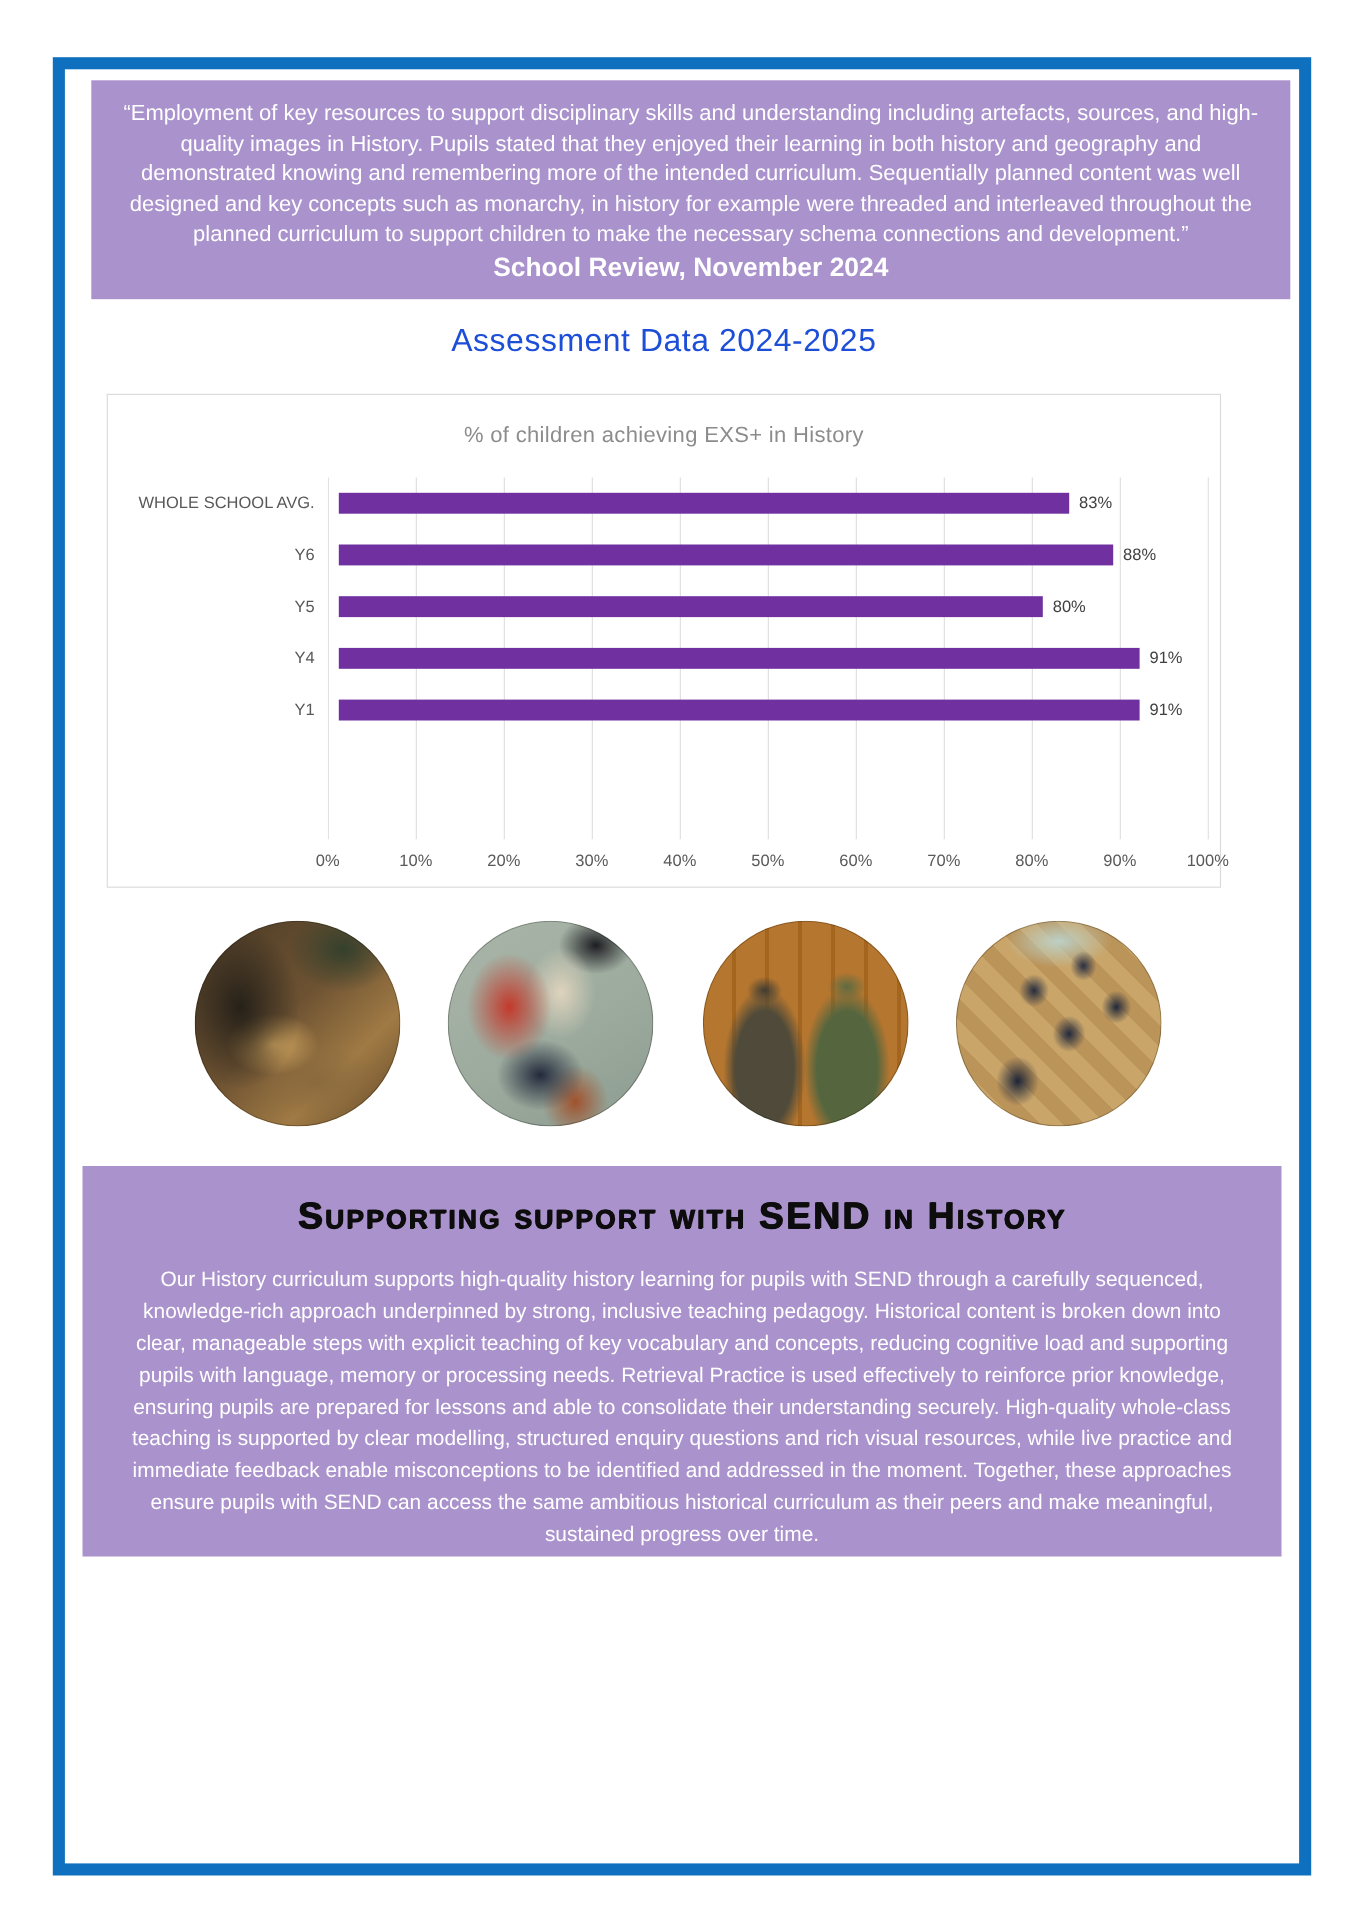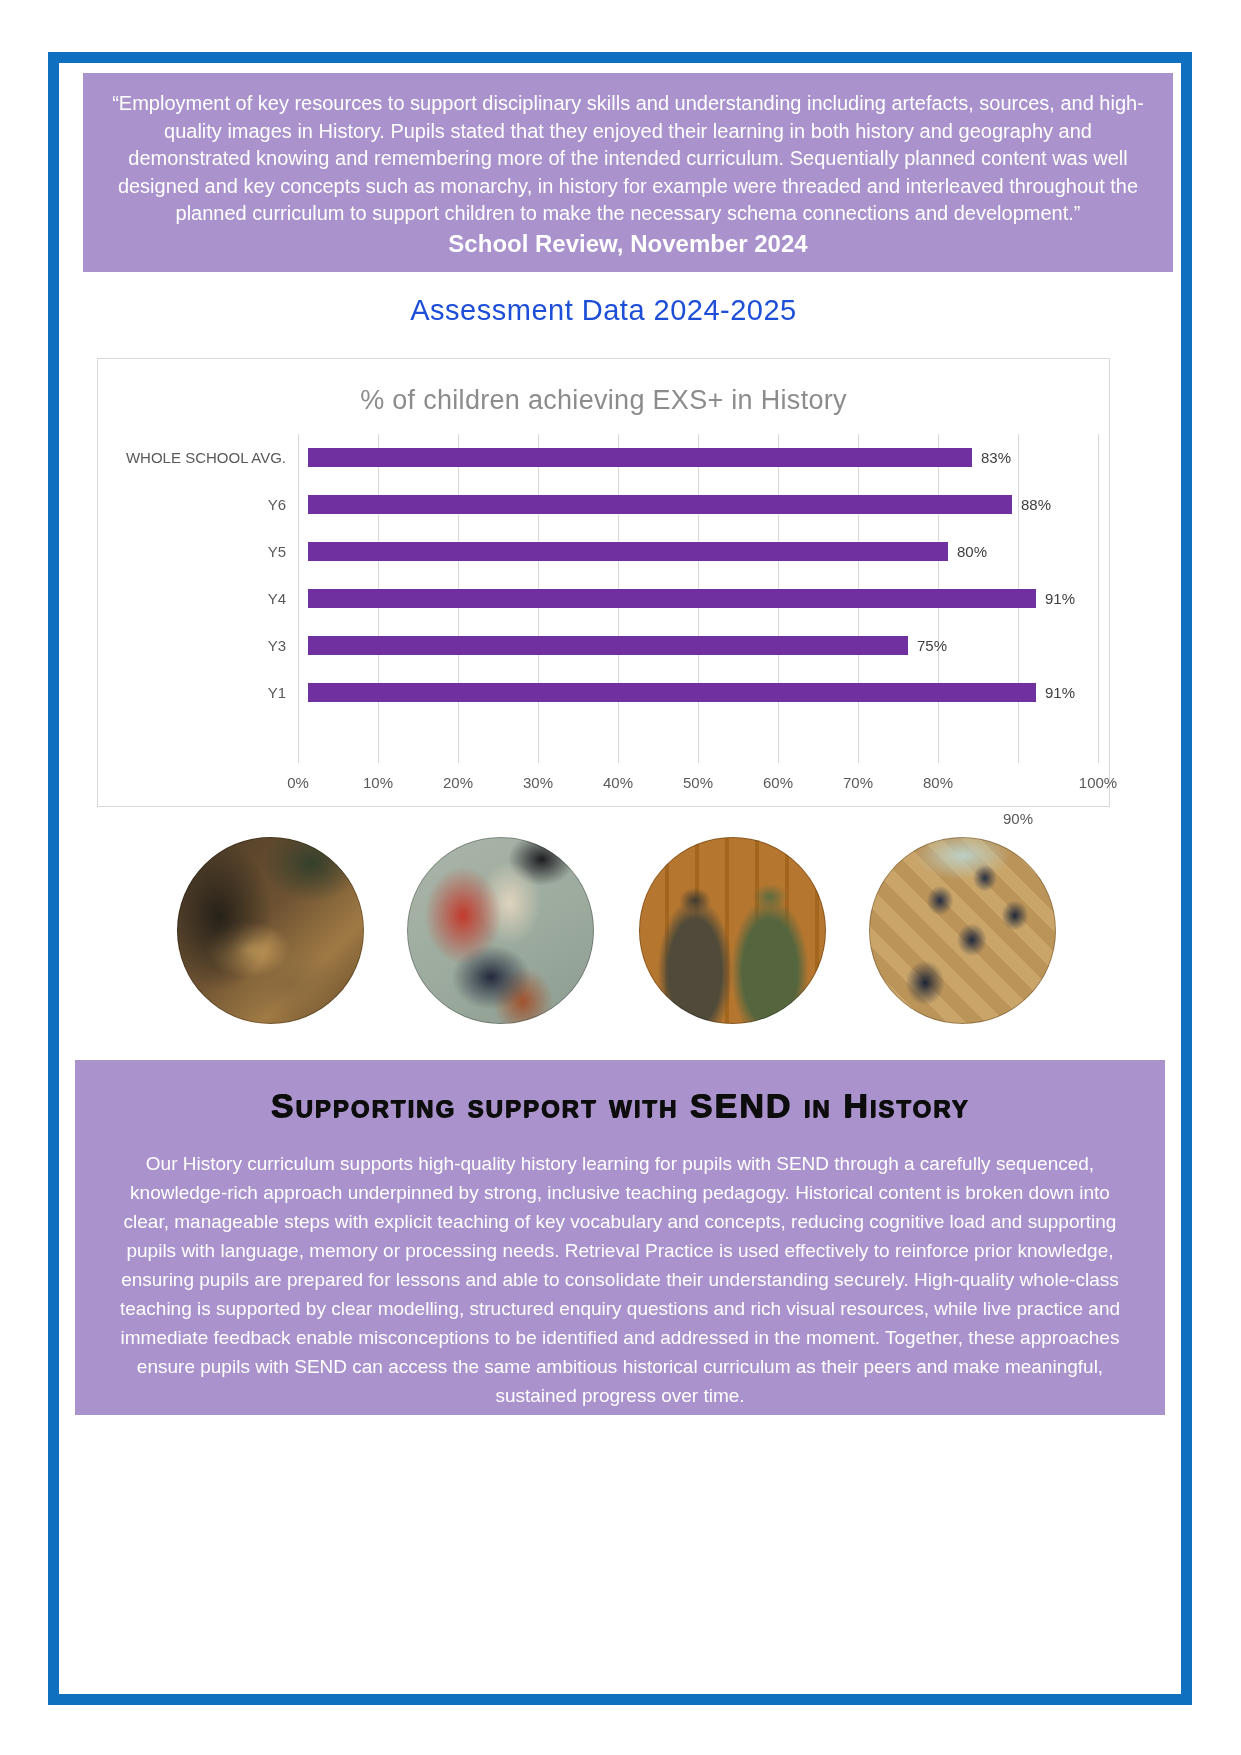--- a/index.html
+++ b/index.html
@@ -25,21 +25,21 @@
     position:absolute; left:97px; top:294px; width:1013px; text-align:center;
     font-size:29px; color:#1d4ed8; letter-spacing:0.5px;
   }
   
   .chart-box {
     position:absolute; left:97px; top:358px; width:1013px; height:449px;
     box-sizing:border-box; background:#ffffff; border:1px solid #d9d9d9;
   }
   .chart-title {
     position:absolute; top:26px; left:0; width:100%; text-align:center;
-    font-size:27px; color:#8c8c8c; letter-spacing:0.3px;
+    font-size:20px; color:#8c8c8c; letter-spacing:0.3px;
   }
   .chart-body { position:absolute; top:75px; left:0; width:100%; }
   .gridlines {
     position:absolute; left:200px; top:0; width:801px; height:329px;
     background-image:linear-gradient(to right, #d9d9d9 1px, transparent 1px);
     background-size:80px 100%;
   }
   .chart-rows { position:relative; }
   .chart-row { display:flex; align-items:center; height:47px; position:relative; }
   .row-label {
@@ -150,45 +150,38 @@
             </div>
           </div>
           <div class="chart-row">
             <div class="row-label">Y4</div>
             <div class="row-track">
               <div class="bar" style="width: 728px; background: rgb(112, 48, 160);"></div>
               <div class="bar-value">91%</div>
             </div>
           </div>
           <div class="chart-row">
-            <div class="row-label">Y3</div>
-            <div class="row-track">
-              <div class="bar" style="width: 600px; background: rgb(112, 48, 160);"></div>
-              <div class="bar-value">75%</div>
-            </div>
-          </div>
-          <div class="chart-row">
             <div class="row-label">Y1</div>
             <div class="row-track">
               <div class="bar" style="width: 728px; background: rgb(112, 48, 160);"></div>
               <div class="bar-value">91%</div>
             </div>
           </div>
         </div>
       <div class="x-axis">
           <span class="tick" style="left: 0px;">0%</span>
           <span class="tick" style="left: 80px;">10%</span>
           <span class="tick" style="left: 160px;">20%</span>
           <span class="tick" style="left: 240px;">30%</span>
           <span class="tick" style="left: 320px;">40%</span>
           <span class="tick" style="left: 400px;">50%</span>
           <span class="tick" style="left: 480px;">60%</span>
           <span class="tick" style="left: 560px;">70%</span>
           <span class="tick" style="left: 640px;">80%</span>
-          <span class="tick" style="left: 720px; margin-top: 36px;">90%</span>
+          <span class="tick" style="left: 720px;">90%</span>
           <span class="tick" style="left: 800px;">100%</span>
         </div>
     </div>
   </div>
 
   <div class="photo photo-1"></div>
   <div class="photo photo-2"></div>
   <div class="photo photo-3"></div>
   <div class="photo photo-4"></div>
 

